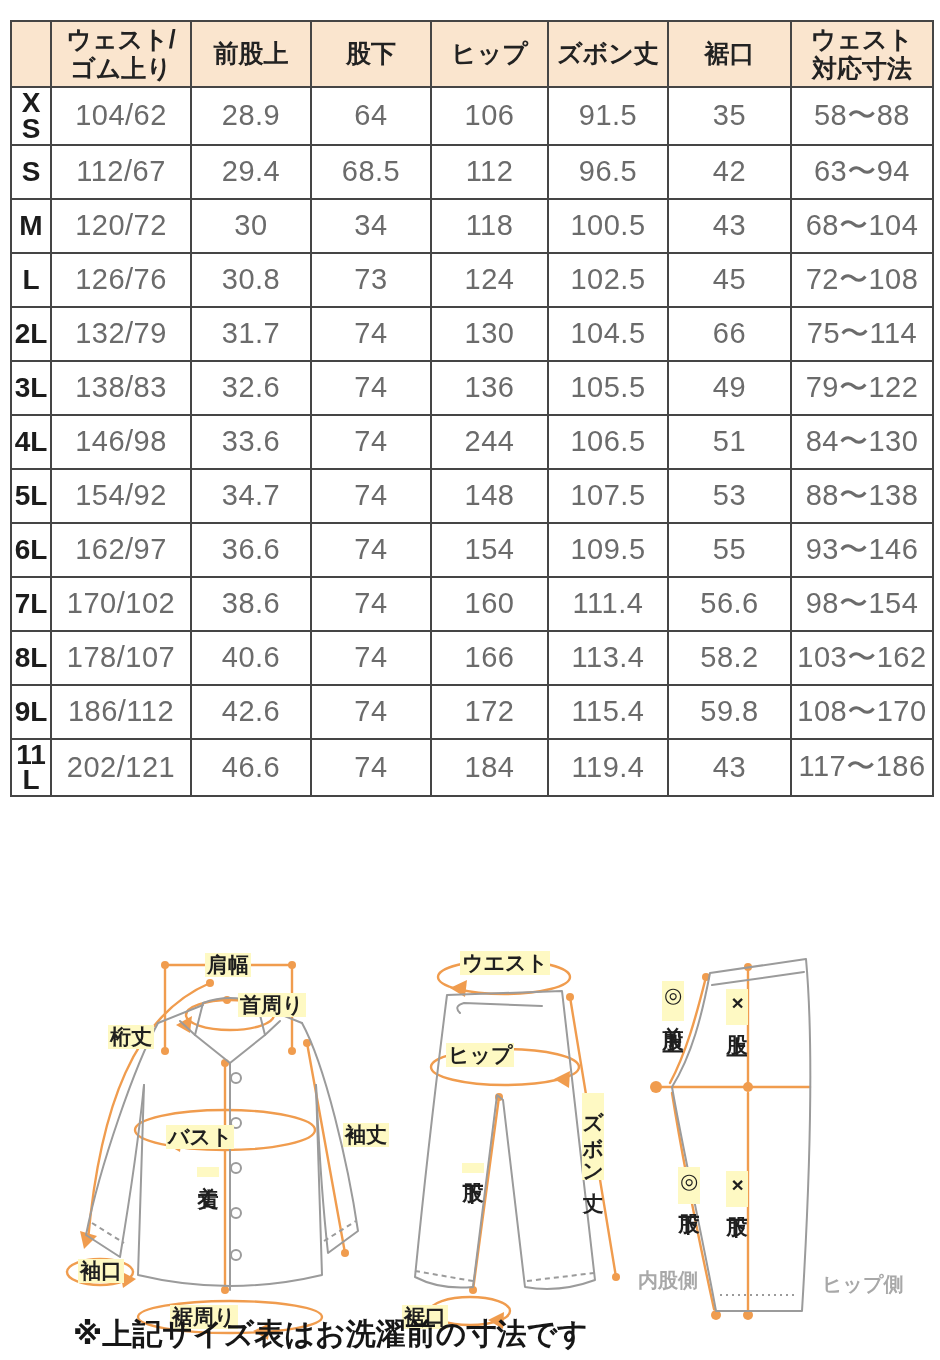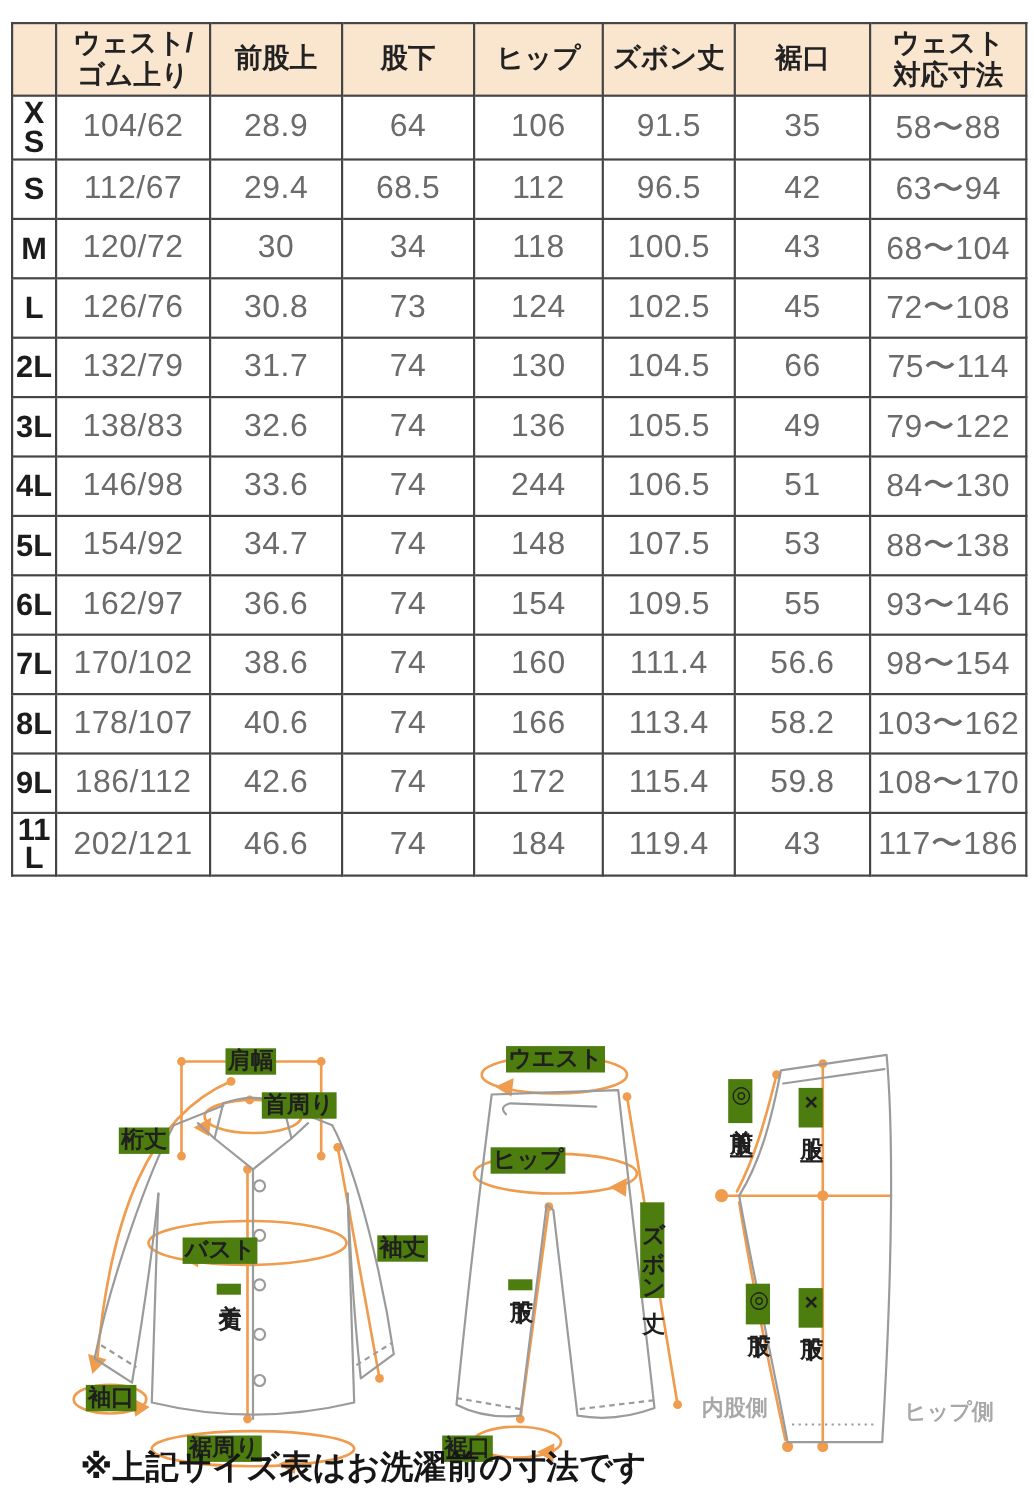--- a/index.html
+++ b/index.html
@@ -30,21 +30,21 @@
   #d-pants{left:370px;width:270px;}
   #d-side{left:620px;width:320px;}
   .diagram svg{position:absolute;left:0;top:0;overflow:visible;}
   .g{stroke:var(--garment-outline);stroke-width:2;fill:none;stroke-linejoin:round;stroke-linecap:round;}
   .gd{stroke:var(--garment-outline);stroke-width:2;fill:none;stroke-dasharray:5 4;}
   .gdot{stroke:var(--garment-outline);stroke-width:2;fill:none;stroke-dasharray:2 4;}
   .o{stroke:var(--diagram-line);stroke-width:2.4;fill:none;stroke-linecap:round;}
   .od{fill:var(--diagram-line);stroke:none;}
   .dlabel{
     position:absolute;font-size:21px;font-weight:bold;color:#1f1f1f;
-    background:#4d7c0f;line-height:1.05;padding:1px 2px;white-space:nowrap;
+    background:#fef9c3;line-height:1.05;padding:1px 2px;white-space:nowrap;
   }
   .vert{writing-mode:vertical-rl;text-orientation:upright;letter-spacing:3px;padding:2px 0;}
   .gray{color:var(--side-label-gray);background:transparent;font-size:20px;}
   
   .footnote{position:absolute;left:73px;top:1314px;font-size:30px;font-weight:bold;color:#161616;}
 </style>
 </head>
 <body>
 
 <table class="size-table">

